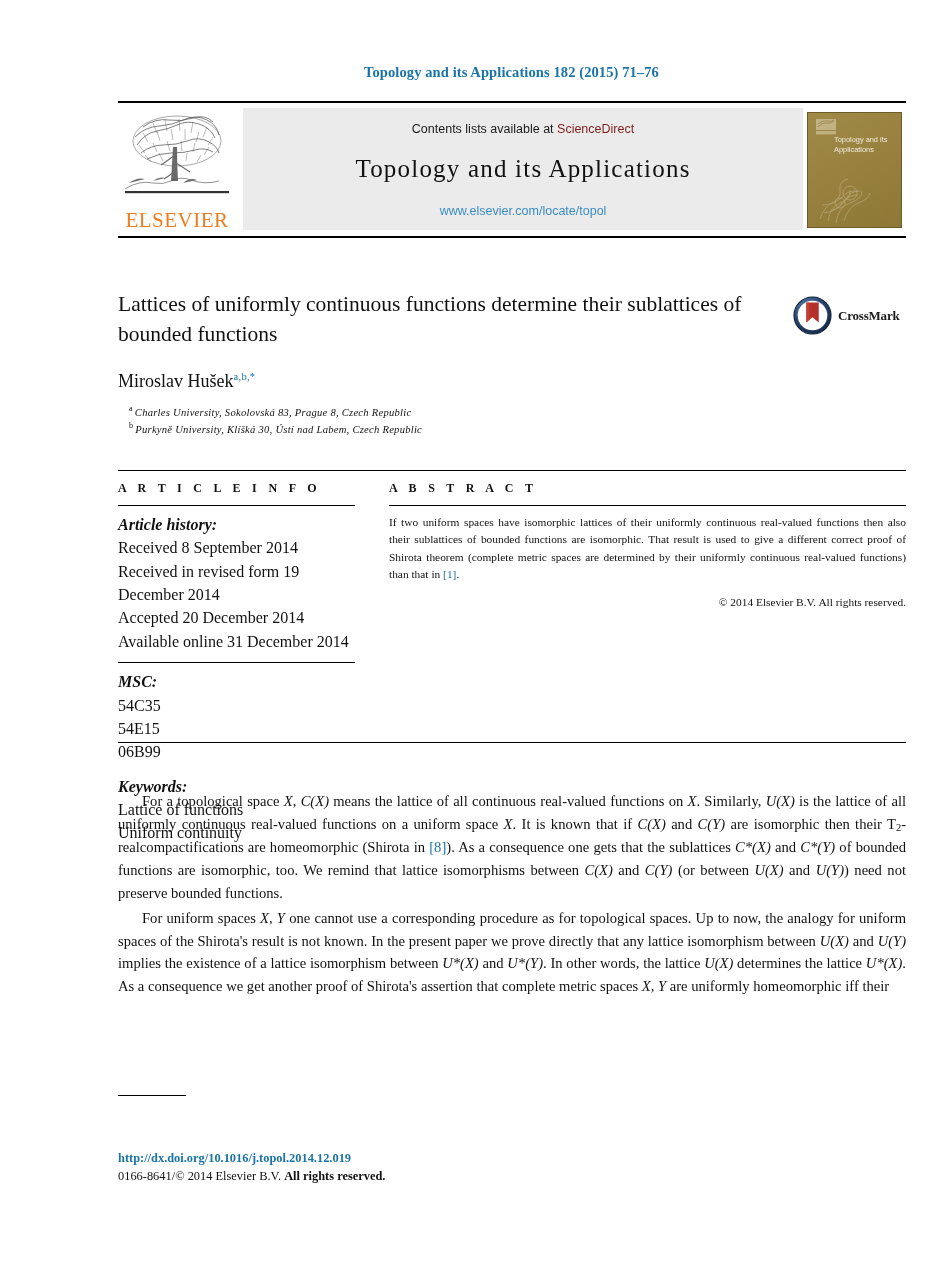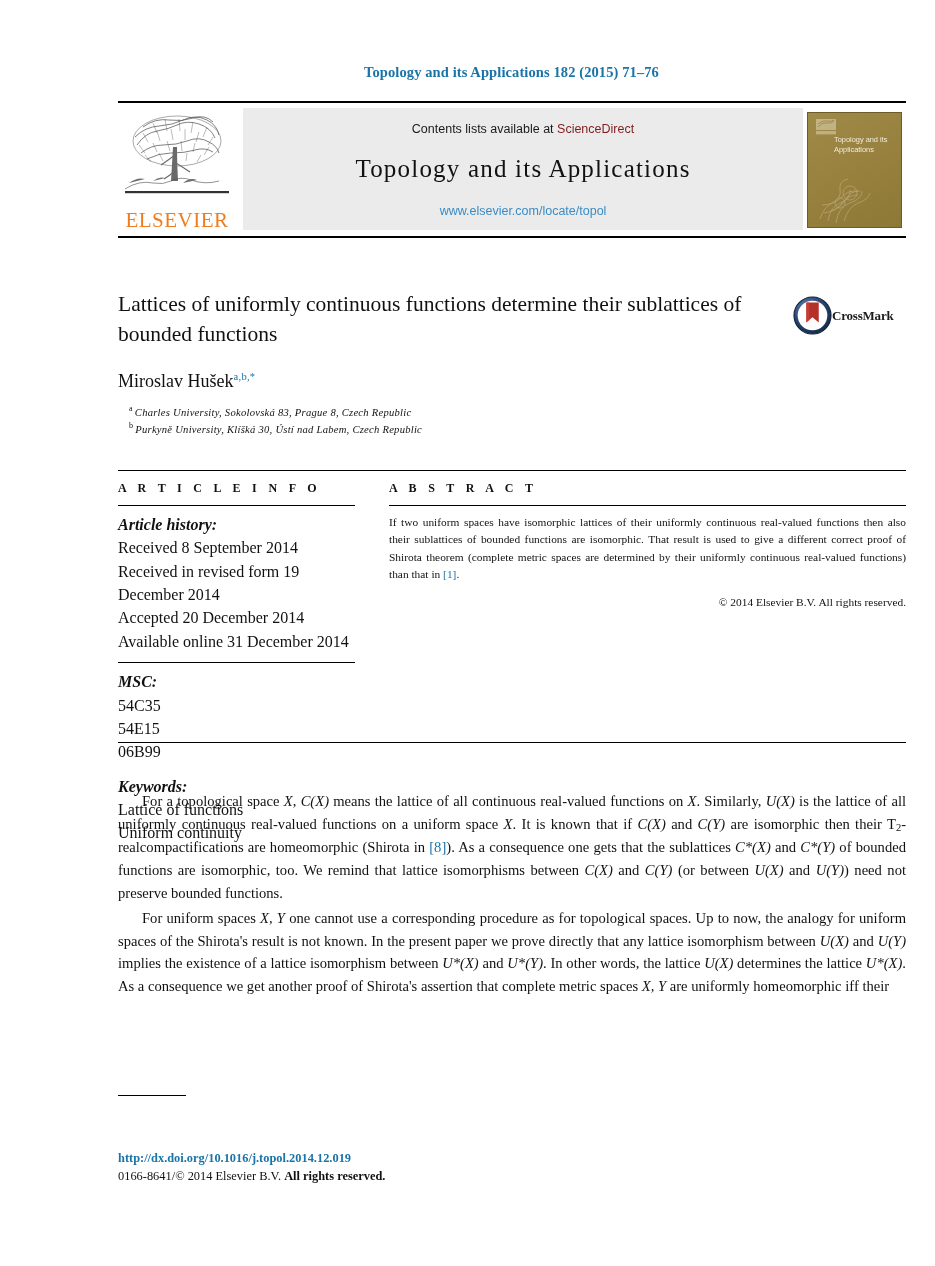--- a/index.html
+++ b/index.html
@@ -141,20 +141,21 @@
     line-height: 1.38;
     color: #111;
     font-weight: 400;
   }
 
   .crossmark {
     position: absolute;
     top: 296px; left: 749px;
     display: flex;
     align-items: center;
+    gap: 6px;
   }
   .crossmark-badge { width: 39px; height: 39px; display: block; }
   .crossmark-text {
     font-family: "Liberation Serif", serif;
     font-size: 13px;
     font-weight: bold;
     color: #1b1b1b;
     letter-spacing: -0.2px;
   }
 

